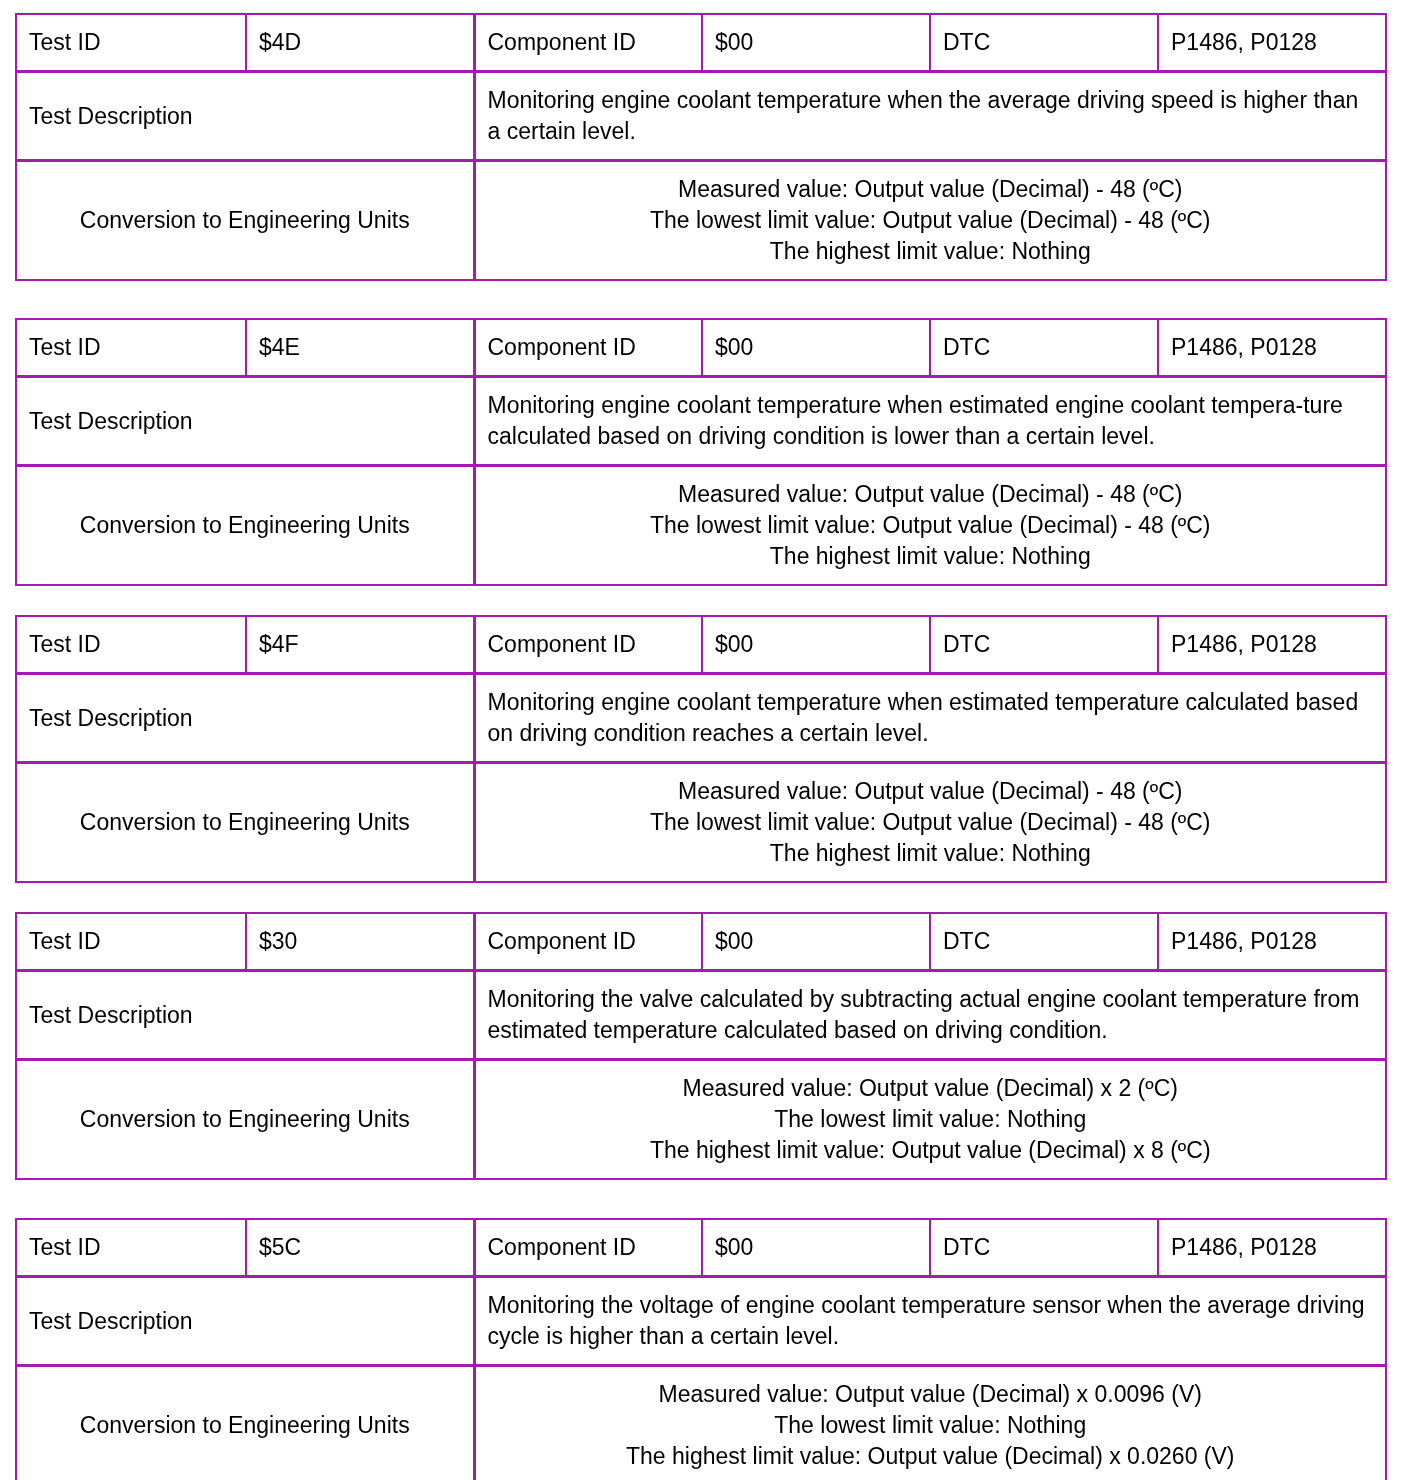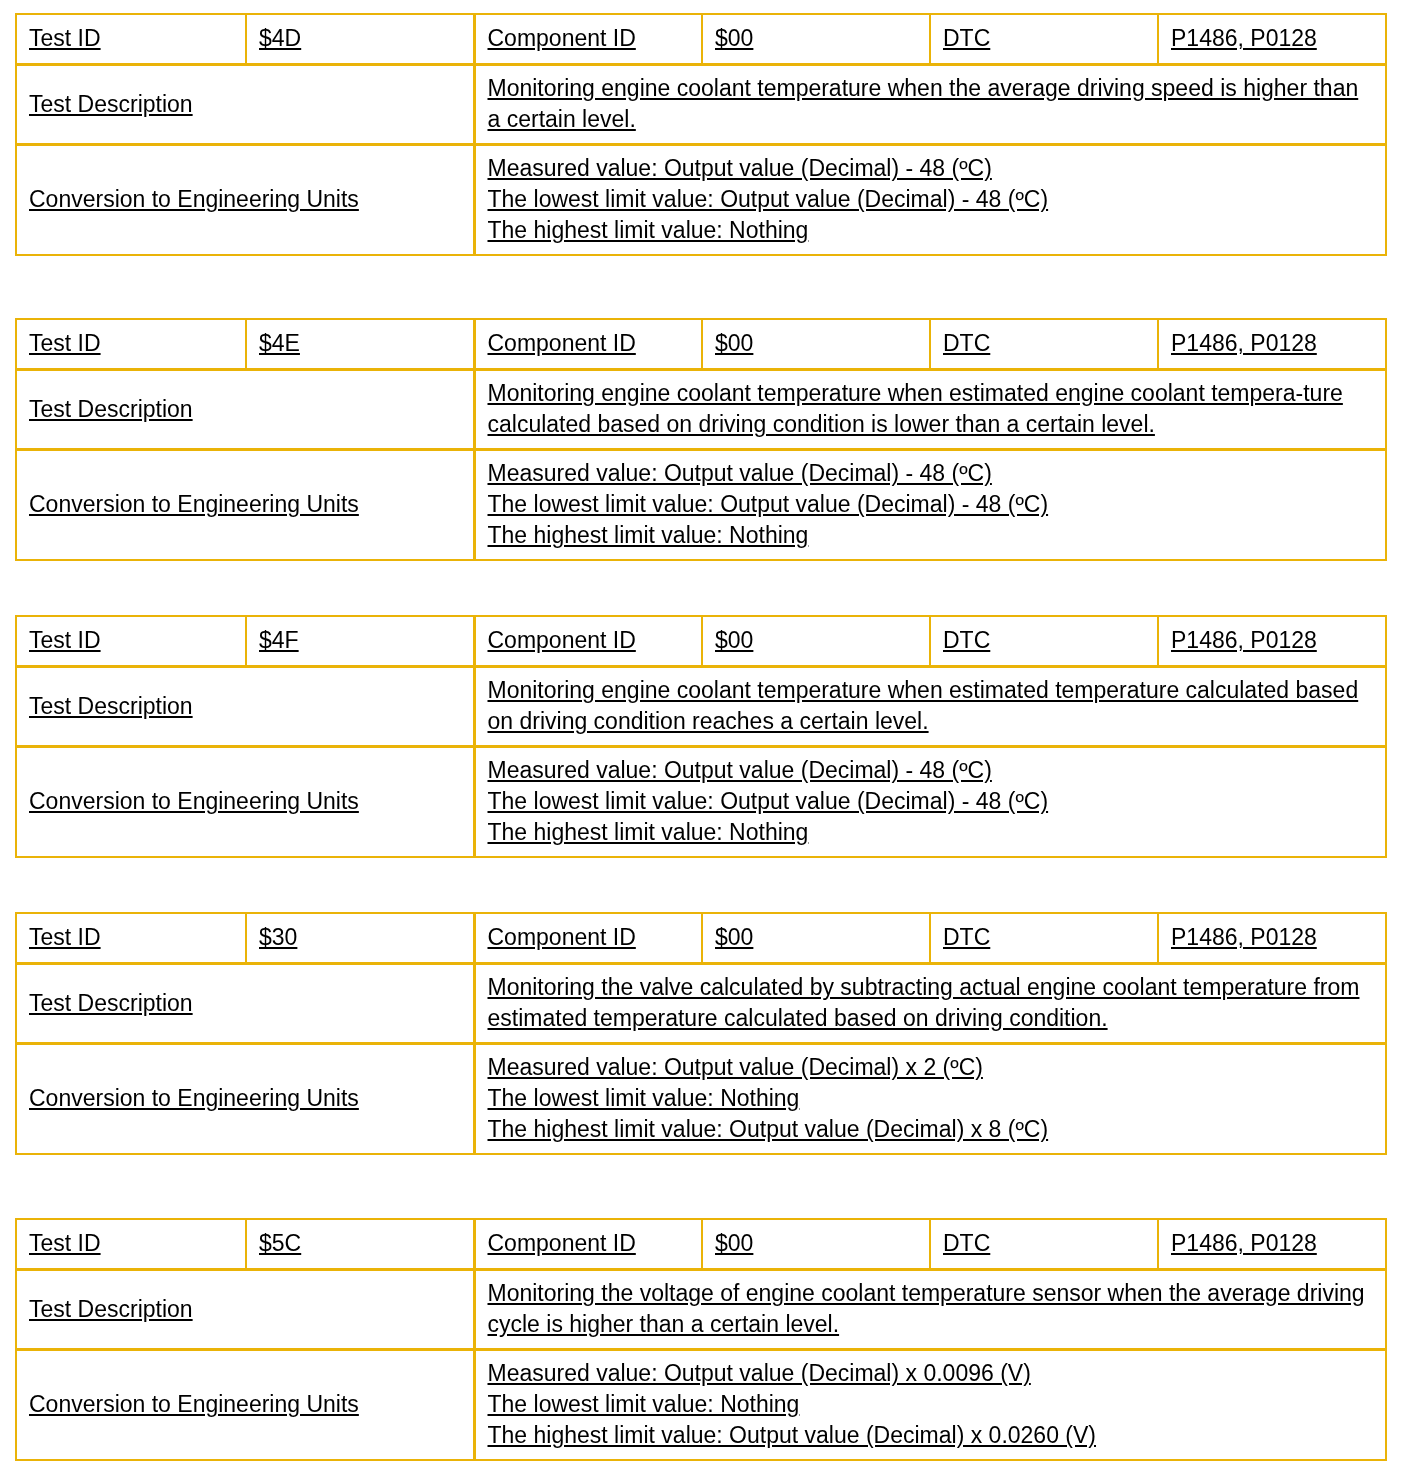--- a/index.html
+++ b/index.html
@@ -6,28 +6,27 @@
   body {
     width: 1408px; height: 1480px; position: relative; overflow: hidden;
     font-family: "Liberation Sans", sans-serif; color: #000;
   }
   .test-table {
     position: absolute; left: 15px; width: 1370px;
     border-collapse: collapse; table-layout: fixed;
     font-size: 23px; line-height: 31px;
   }
   .test-table td {
-    border: 2px solid #eab308; padding: 5px 12px; vertical-align: middle;
+    border: 2px solid #a21caf; padding: 12px 12px; vertical-align: middle;
     box-sizing: border-box;
-    text-decoration: underline;
   }
   .test-table td.label-col { border-right-width: 3px; margin-left: 8px; }
   .test-table tr.row-id td { height: 50px; }
   .test-table tr.row-desc td { height: 80px; }
-  .test-table tr.row-conv td { height: 111px; }
+  .test-table tr.row-conv td { height: 111px; text-align: center; }
   .test-table tr.row-desc td, .test-table tr.row-conv td { border-top-width: 3px; }
   .line { display: block; white-space: nowrap; }
 </style>
 </head>
 <body>
 
 <table class="test-table" style="top:13px;">
   <colgroup>
       <col style="width:230px">
       <col style="width:228px">

